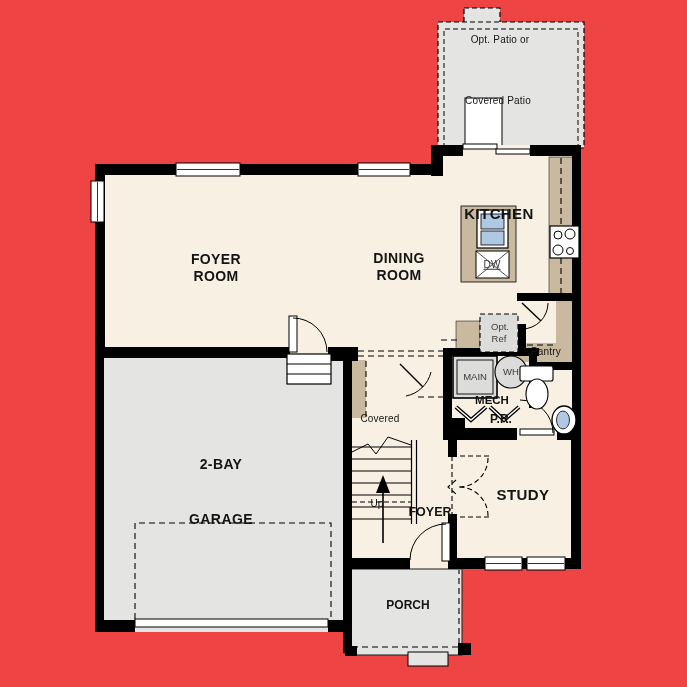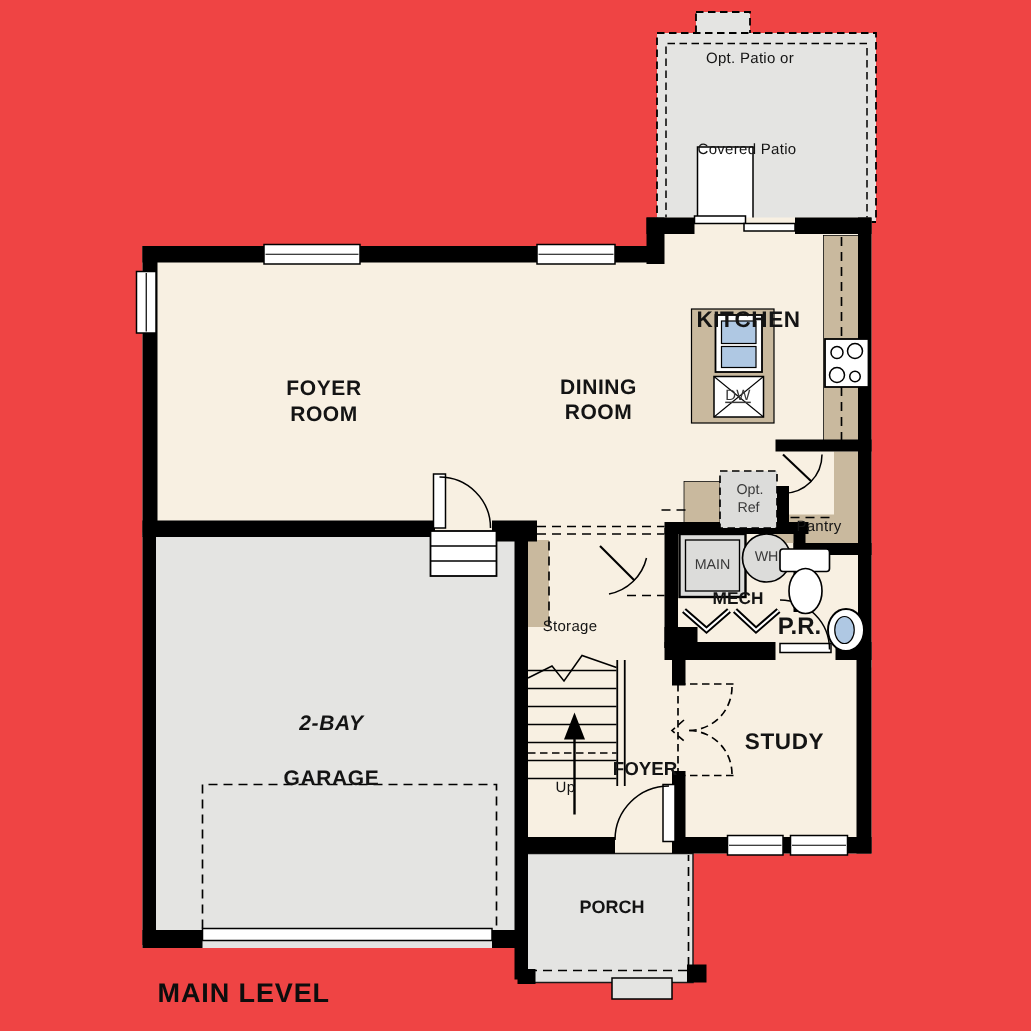--- a/index.html
+++ b/index.html
@@ -203,34 +203,33 @@
   <div class="lbl small" style="left:498px;top:53px;margin-top:48px;">Covered Patio</div>
 
   <div class="lbl room big" style="left:499px;top:182px;margin-top:32px;">KITCHEN</div>
 
   <div class="lbl room" style="left:216px;top:259px;">FOYER</div>
   <div class="lbl room" style="left:216px;top:276px;">ROOM</div>
 
   <div class="lbl room" style="left:399px;top:258px;">DINING</div>
   <div class="lbl room" style="left:399px;top:275px;">ROOM</div>
 
-  <div class="lbl room" style="left:221px;top:482px;font-style:italic;">2-BAY</div>
+  <div class="lbl room" style="left:221px;top:464px;">2-BAY</div>
   <div class="lbl room" style="left:221px;top:519px;text-align:right;">GARAGE</div>
 
   <div class="lbl room big" style="left:523px;top:495px;">STUDY</div>
   <div class="lbl bold" style="left:430px;top:513px;font-size:12.5px;">FOYER</div>
   <div class="lbl bold" style="left:408px;top:605px;font-size:12px;">PORCH</div>
 
   <div class="lbl bold" style="left:492px;top:400px;font-size:11.5px;">MECH</div>
-  <div class="lbl bold" style="left:533px;top:419px;font-size:16px;">P.R.</div>
+  <div class="lbl bold" style="left:501px;top:419px;font-size:12px;">P.R.</div>
   <div class="lbl small" style="left:546px;top:352px;">Pantry</div>
-  <div class="lbl small" style="left:380px;top:419px;">Storage</div>
-  <div class="lbl small" style="left:377px;top:526px;">Up</div>
+  <div class="lbl small" style="left:380px;top:419px;">Covered</div>
+  <div class="lbl small" style="left:377px;top:504px;">Up</div>
 
   <div class="lbl tiny gray-text" style="left:500px;top:327px;">Opt.</div>
   <div class="lbl tiny gray-text" style="left:499px;top:339px;">Ref</div>
 
   <div class="lbl tiny gray-text" style="left:475px;top:377px;">MAIN</div>
   <div class="lbl tiny gray-text" style="left:511px;top:372px;">WH</div>
   <div class="lbl small gray-text" style="left:492px;top:265px;text-decoration:underline;">DW</div>
 
-  <div class="title">MAIN LEVEL</div>
 </div>
 
 </body></html>

